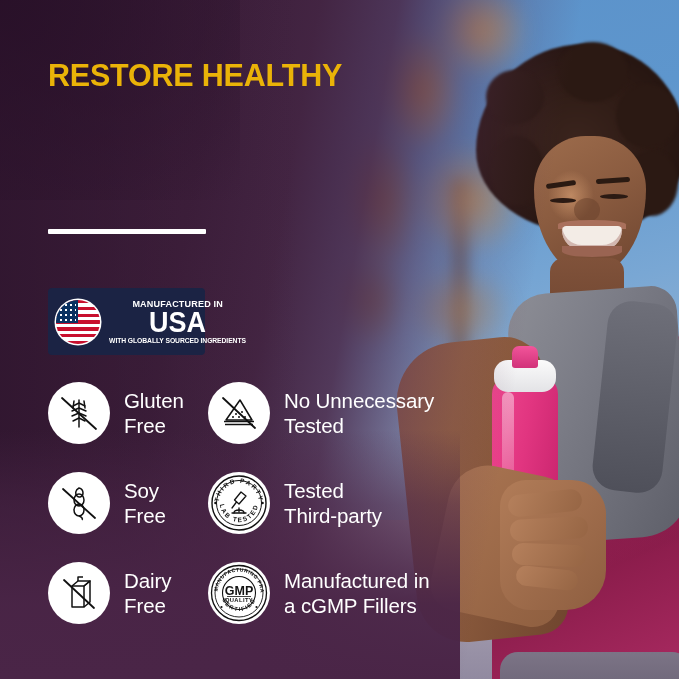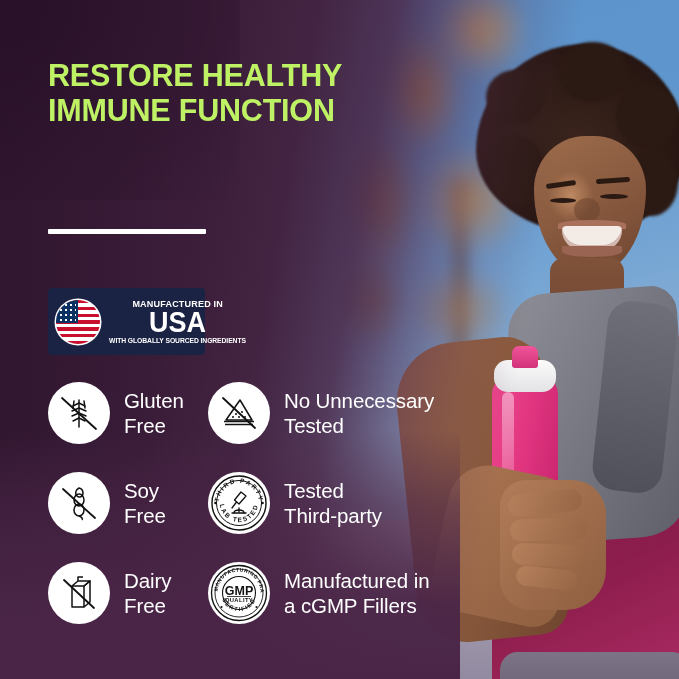--- a/index.html
+++ b/index.html
@@ -165,21 +165,21 @@
   }
   .scrim-topleft{
     position:absolute;left:0;top:0;width:240px;height:200px;
     background:radial-gradient(ellipse at 0% 0%, rgba(40,16,40,.9) 0%, rgba(40,16,40,0) 100%);
   }
 
   
   .content{position:absolute;inset:0;}
   .headline{
     position:absolute;left:48px;top:58px;width:400px;
-    color:#bef264;font-weight:bold;font-size:30.5px;line-height:35px;
+    color:#eab308;font-weight:bold;font-size:30.5px;line-height:35px;
     letter-spacing:-0.2px;text-transform:uppercase;
   }
   .headline div{white-space:nowrap;}
   .rule{
     position:absolute;left:48px;top:229px;width:158px;height:5px;
     background:#ffffff;border-radius:1px;
   }
 
   
   .usa-badge{
@@ -278,21 +278,20 @@
     <div class="scrim"></div>
     <div class="scrim-left"></div>
     <div class="scrim-bottom"></div>
     <div class="scrim-topleft"></div>
   </div>
 
   <div class="content">
 
     <div class="headline">
       <div>RESTORE HEALTHY</div>
-      <div>IMMUNE FUNCTION</div>
     </div>
 
     <div class="rule"></div>
 
     <div class="usa-badge">
       <div class="usa-flag">
         <div class="stripes"></div>
         <div class="canton"></div>
       </div>
       <div class="usa-text">

